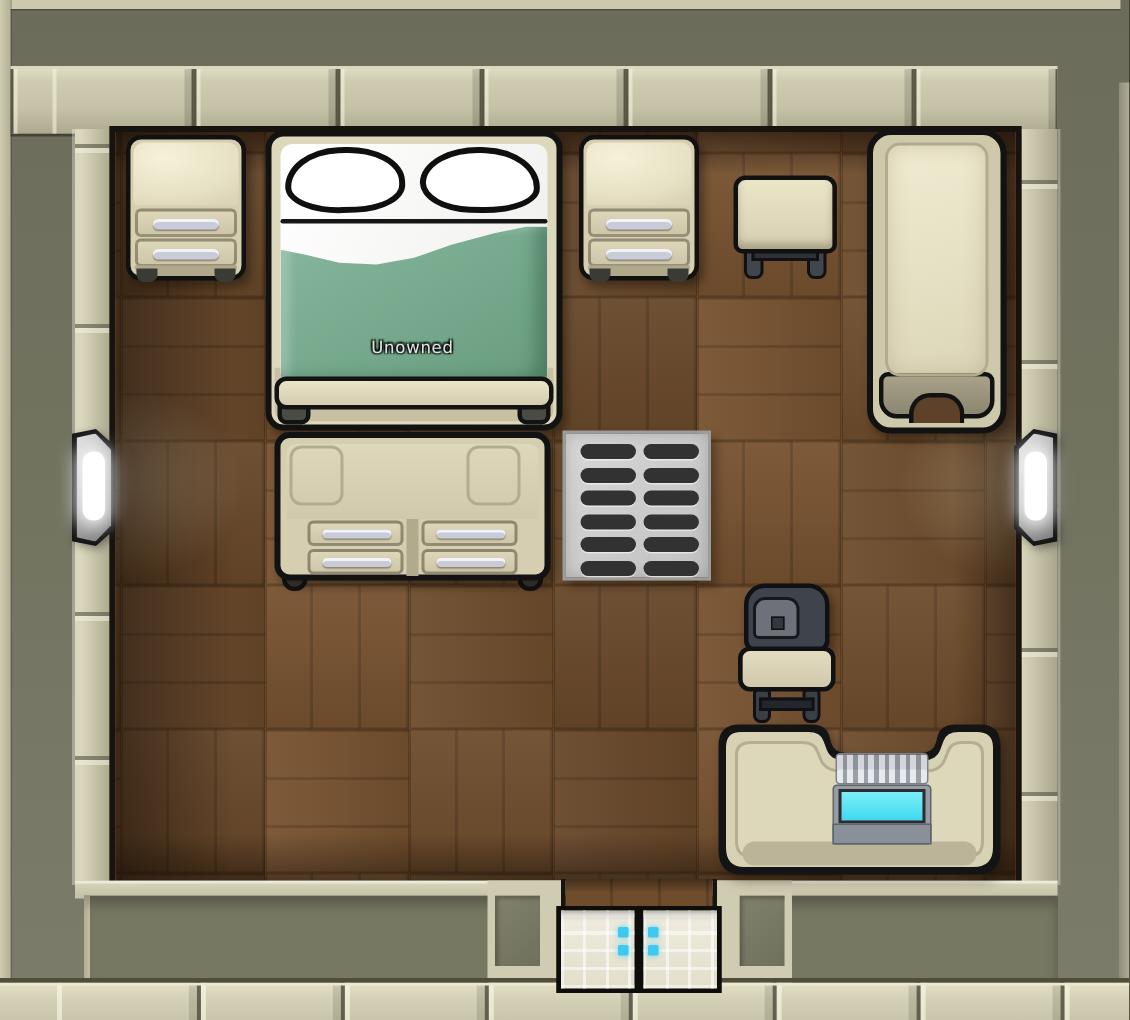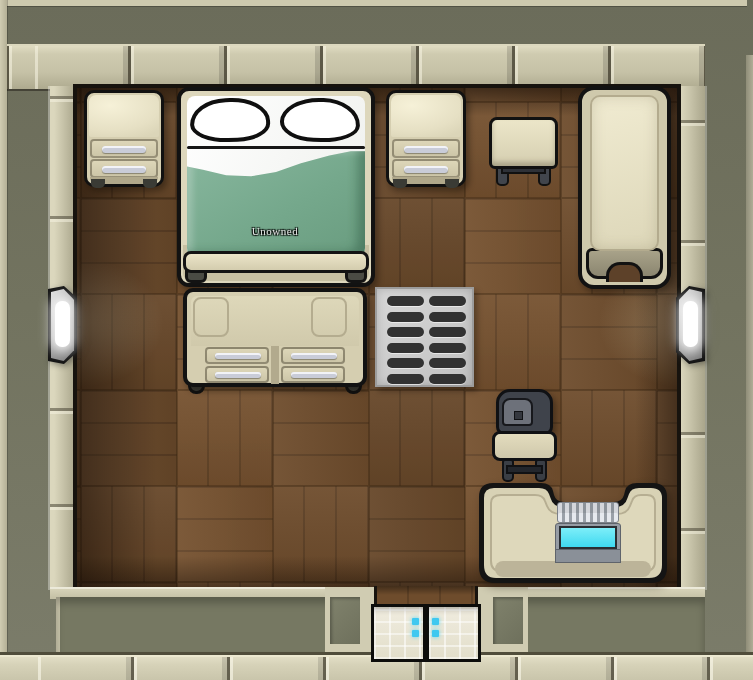--- a/index.html
+++ b/index.html
@@ -1,17 +1,17 @@
 <!DOCTYPE html>
 <html><head>
 <meta charset="utf-8">
 <style>
   html,body{margin:0;padding:0;background:#2a2a26;}
   *{box-sizing:border-box;}
-  .abs{position:absolute;font-family:Liberation Serif, serif;}
+  .abs{position:absolute;}
   #stage{
     position:relative;width:753px;height:680px;overflow:hidden;
     font-family:"DejaVu Sans",sans-serif;
     background:linear-gradient(180deg,#6b6c5a 0%,#72735f 45%,#7b7c6a 100%);
   }
 
   
   .strip-top{left:7px;top:0;width:740px;height:6px;background:#cdc9ae;box-shadow:0 1px 0 rgba(0,0,0,.25);}
   .strip-left{left:0;top:0;width:7px;height:652px;background:linear-gradient(90deg,#d0ccb2,#b4b096);box-shadow:1px 0 0 rgba(0,0,0,.2);}
   .strip-right{left:746px;top:55px;width:7px;height:600px;background:linear-gradient(90deg,#8f8d78,#b0ad97);}

